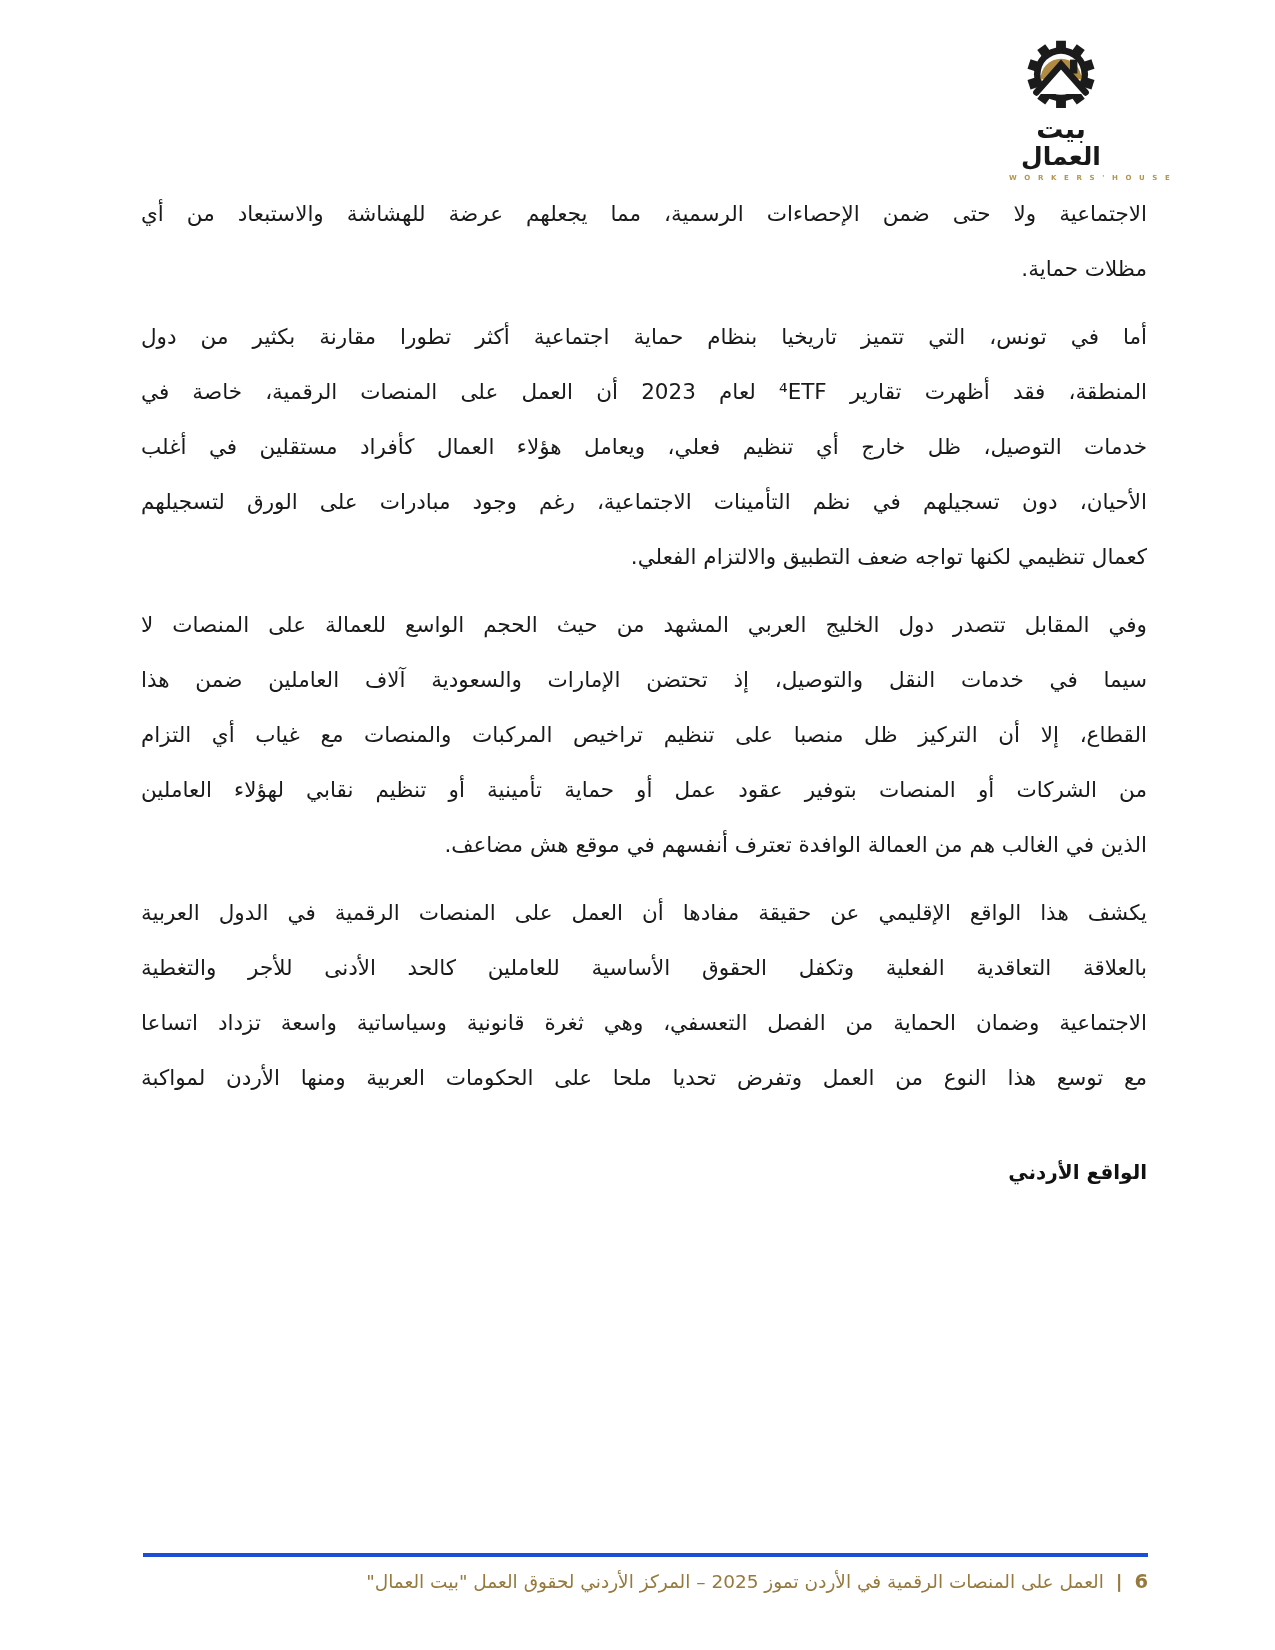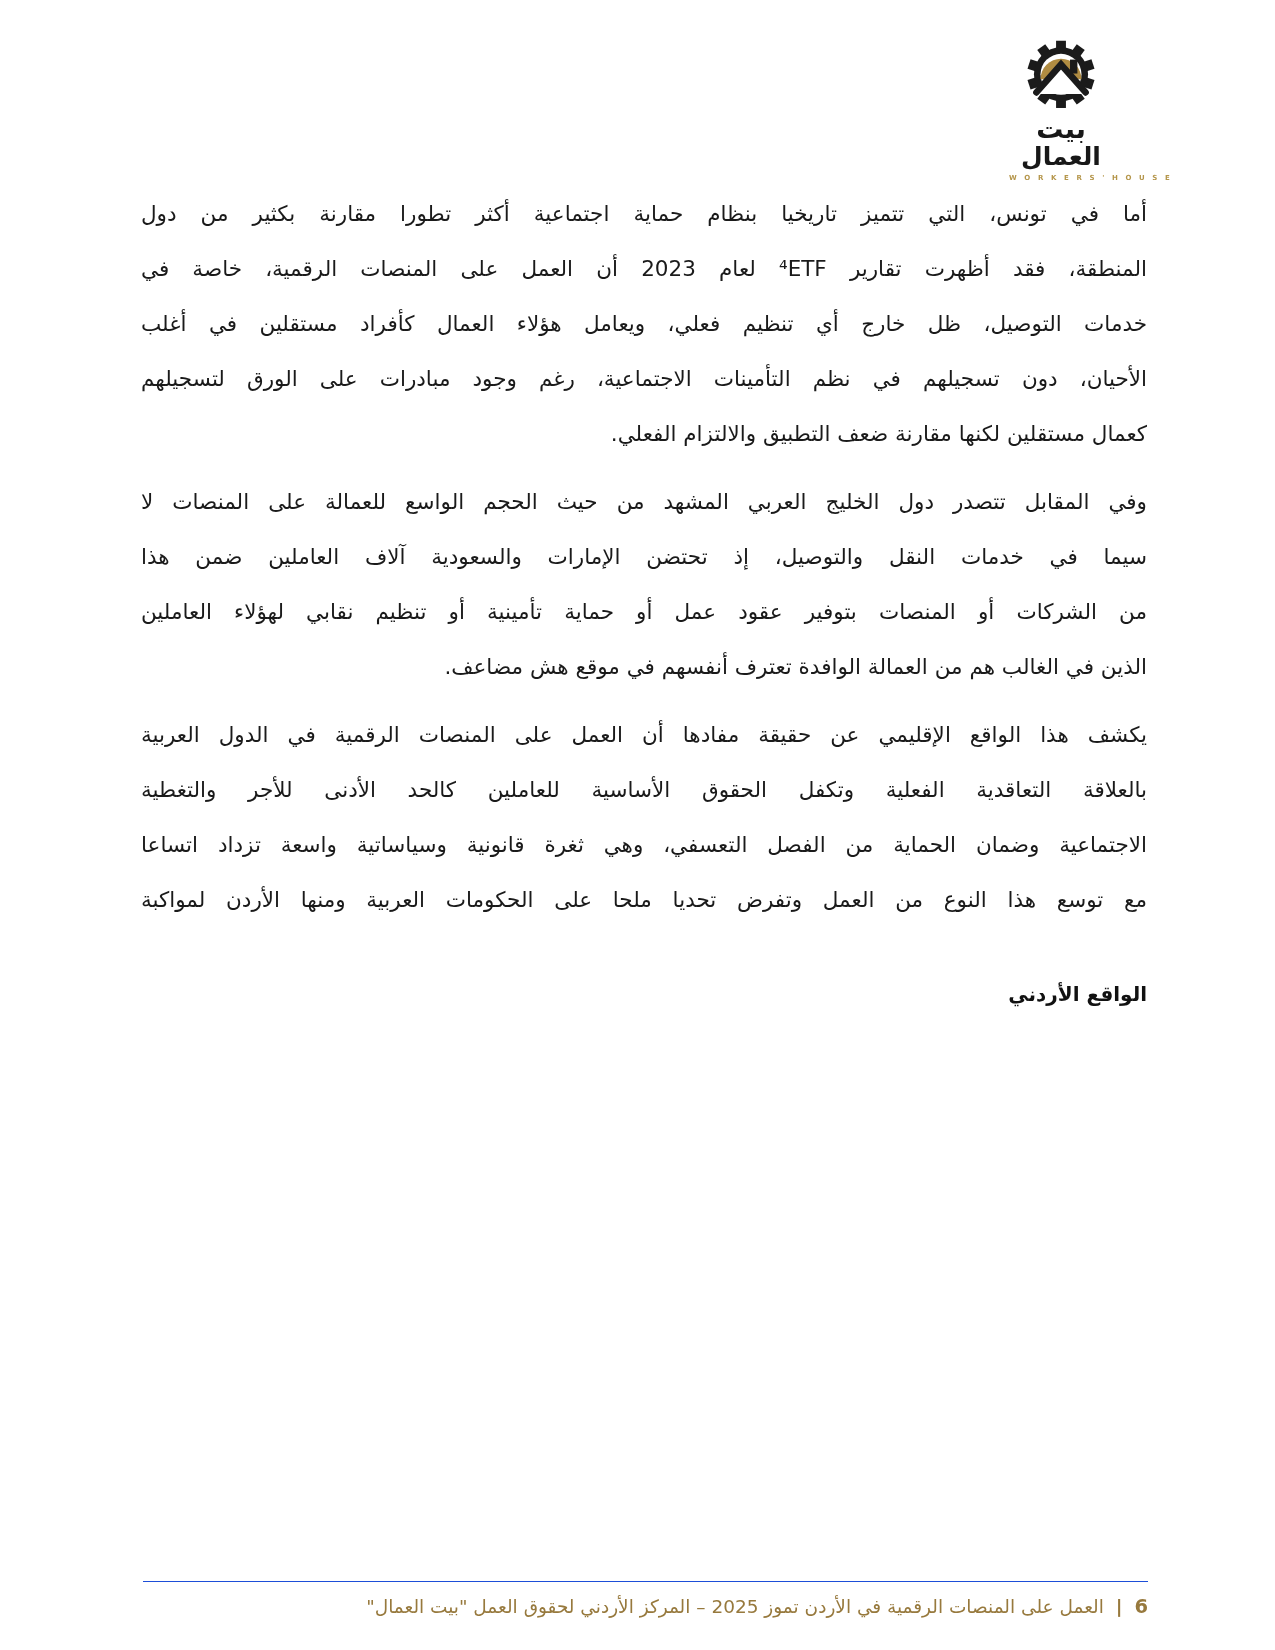--- a/index.html
+++ b/index.html
@@ -34,21 +34,21 @@
   .footnote{position:absolute;top:1430px;right:128px;left:141px;direction:rtl;}
   .fn-rule{position:absolute;left:12px;top:2px;width:305px;border-top:2px solid #1c1c1c;}
   .fn-lines{padding-top:15px;}
   .fn-line{
     font-size:16.5px;line-height:40px;white-space:nowrap;color:#1a1a1a;
     text-align:justify;text-align-last:justify;
   }
   .fn-line.last{text-align:right;text-align-last:right;}
 
   
-  .footer{position:absolute;top:1553px;right:127px;left:143px;border-top:1px solid #1d4ed8;margin-top:28px;}
+  .footer{position:absolute;top:1553px;right:127px;left:143px;border-top:4px solid #1d4ed8;}
   .footer-text{
     direction:rtl;text-align:right;margin-top:12px;font-size:18.5px;line-height:26px;
     color:#97793d;white-space:nowrap;
   }
   .footer-text .pagenum{font-weight:bold;font-size:19.5px;}
   .footer-text .sep{margin:0 6px;font-weight:bold;}
 </style>
 </head>
 <body>
 
@@ -75,32 +75,37 @@
       <rect x="61" y="26" width="9" height="17" fill="#1b1b1b"></rect>
       <polyline points="20,66 50,32 80,66" fill="none" stroke="#1b1b1b" stroke-width="8" stroke-linecap="round" stroke-linejoin="miter"></polyline>
     </svg>
     <div class="logo-ar l1">بيت</div>
     <div class="logo-ar l2">العمال</div>
     <div class="logo-en">W O R K E R S '   H O U S E</div>
   </div>
 
   <div class="content">
 
+    <div class="para">
+      <div class="line">الاجتماعية ولا حتى ضمن الإحصاءات الرسمية، مما يجعلهم عرضة للهشاشة والاستبعاد من أي</div>
+      <div class="line last">مظلات حماية.</div>
+    </div>
 
     <div class="para">
       <div class="line">أما في تونس، التي تتميز تاريخيا بنظام حماية اجتماعية أكثر تطورا مقارنة بكثير من دول</div>
       <div class="line">المنطقة، فقد أظهرت تقارير ETF‏⁴ لعام 2023 أن العمل على المنصات الرقمية، خاصة في</div>
       <div class="line">خدمات التوصيل، ظل خارج أي تنظيم فعلي، ويعامل هؤلاء العمال كأفراد مستقلين في أغلب</div>
       <div class="line">الأحيان، دون تسجيلهم في نظم التأمينات الاجتماعية، رغم وجود مبادرات على الورق لتسجيلهم</div>
-      <div class="line last">كعمال مستقلين لكنها مقارنة ضعف التطبيق والالتزام الفعلي.</div>
+      <div class="line last">كعمال تنظيمي لكنها تواجه ضعف التطبيق والالتزام الفعلي.</div>
     </div>
 
     <div class="para">
       <div class="line">وفي المقابل تتصدر دول الخليج العربي المشهد من حيث الحجم الواسع للعمالة على المنصات لا</div>
       <div class="line">سيما في خدمات النقل والتوصيل، إذ تحتضن الإمارات والسعودية آلاف العاملين ضمن هذا</div>
+      <div class="line">القطاع، إلا أن التركيز ظل منصبا على تنظيم تراخيص المركبات والمنصات مع غياب أي التزام</div>
       <div class="line">من الشركات أو المنصات بتوفير عقود عمل أو حماية تأمينية أو تنظيم نقابي لهؤلاء العاملين</div>
       <div class="line last">الذين في الغالب هم من العمالة الوافدة تعترف أنفسهم في موقع هش مضاعف.</div>
     </div>
 
     <div class="para">
       <div class="line">يكشف هذا الواقع الإقليمي عن حقيقة مفادها أن العمل على المنصات الرقمية في الدول العربية</div>
       <div class="line">بالعلاقة التعاقدية الفعلية وتكفل الحقوق الأساسية للعاملين كالحد الأدنى للأجر والتغطية</div>
       <div class="line">الاجتماعية وضمان الحماية من الفصل التعسفي، وهي ثغرة قانونية وسياساتية واسعة تزداد اتساعا</div>
       <div class="line">مع توسع هذا النوع من العمل وتفرض تحديا ملحا على الحكومات العربية ومنها الأردن لمواكبة</div>
     </div>

